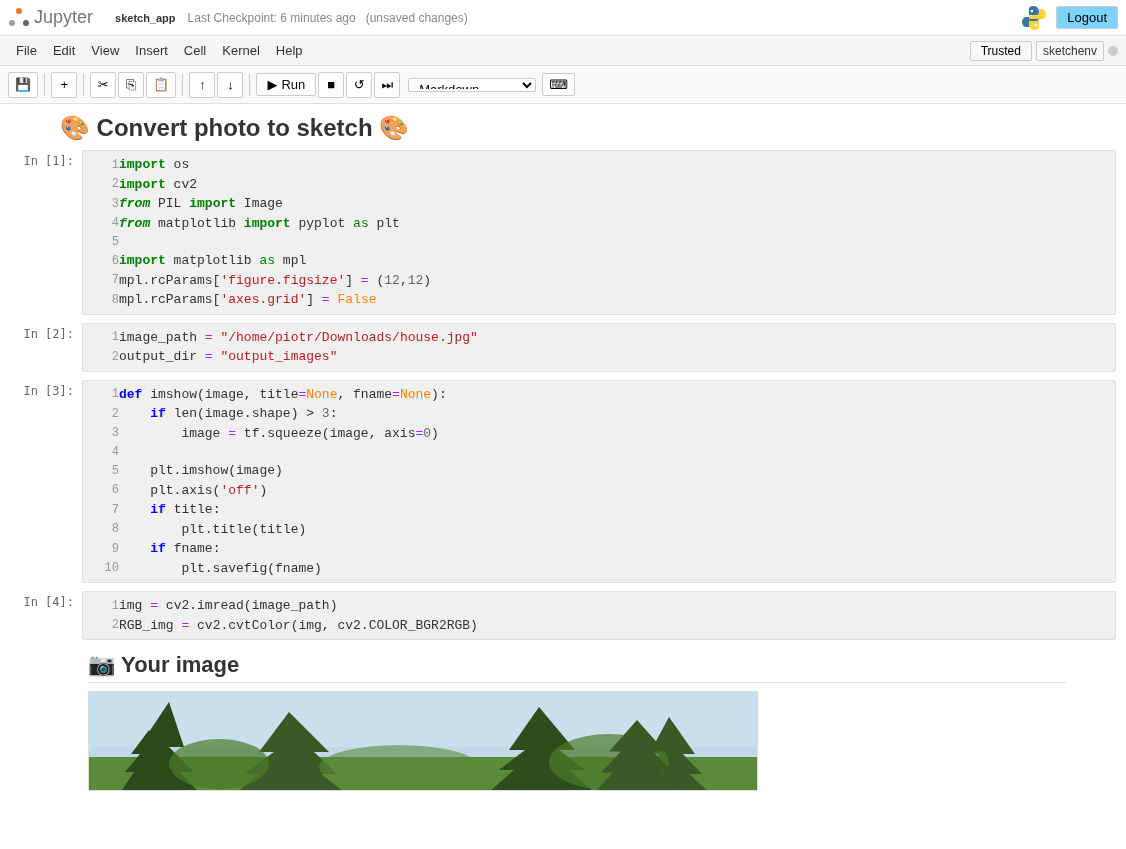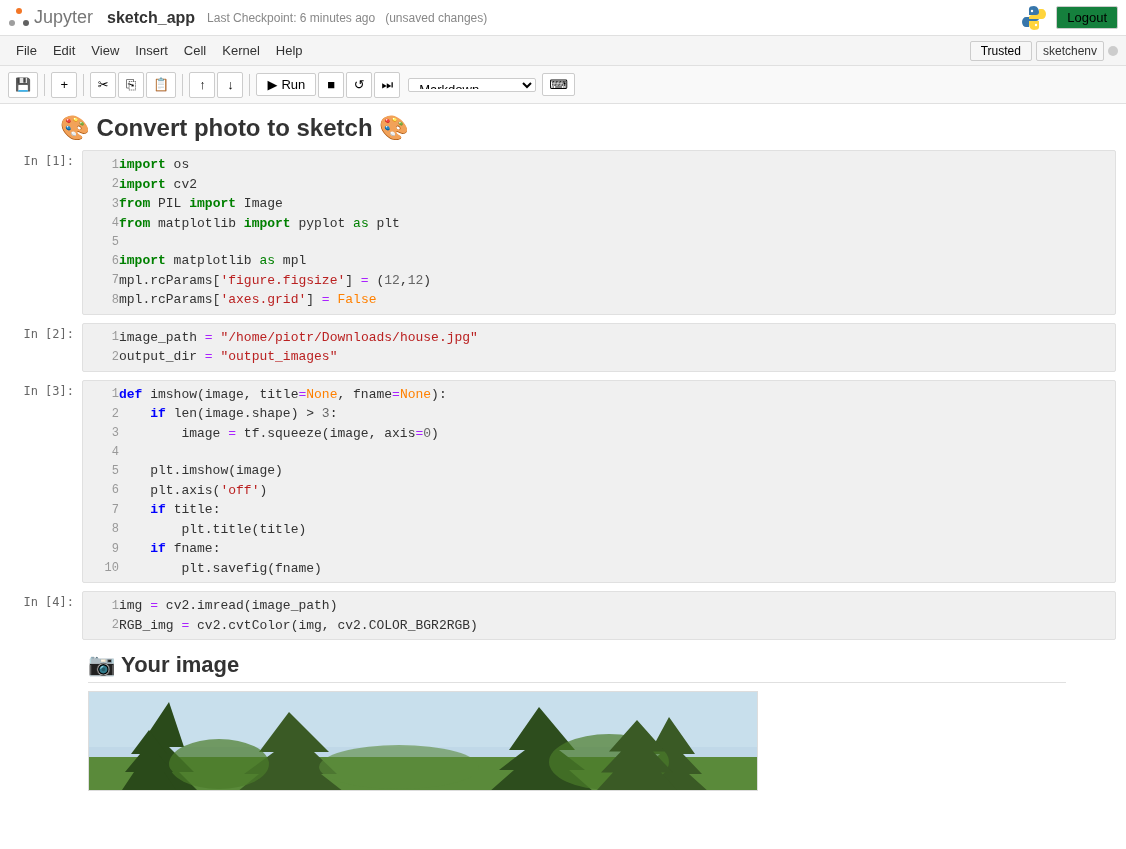--- a/index.html
+++ b/index.html
@@ -13,21 +13,21 @@
       border-bottom: 1px solid #e0e0e0;
       padding: 4px 8px;
       height: 36px;
     }
     #titlebar .jupyter-logo {
       display: flex; align-items: center; gap: 4px; margin-right: 10px;
     }
     #titlebar .jupyter-logo svg { width: 22px; height: 22px; }
     #titlebar .logout-area { margin-left: auto; display: flex; align-items: center; gap: 8px; }
     #titlebar .logout-btn {
-      border: 1px solid #ccc; background: #15803d; padding: 3px 10px; font-size: 13px; cursor: pointer; border-radius: 2px;
+      border: 1px solid #ccc; background: #7dd3fc; padding: 3px 10px; font-size: 13px; cursor: pointer; border-radius: 2px;
     }
 
     
     #menubar {
       display: flex;
       align-items: center;
       background: #f5f5f5;
       border-bottom: 1px solid #e0e0e0;
       padding: 2px 8px;
       height: 30px;
@@ -125,21 +125,21 @@
       color: #999;
       text-align: right;
       padding-right: 12px;
       user-select: none;
       font-size: 12px;
     }
     .code-line { color: #333; }
 
     
     .kw-import { color: #008000; font-weight: bold; }
-    .kw-from { color: #008000; font-weight: bold; }
+    .kw-from { color: #008000; font-weight: bold; font-style: italic; }
     .kw-def { color: #0000ff; font-weight: bold; }
     .kw-if { color: #0000ff; font-weight: bold; }
     .kw-as { color: #008000; }
     .kw-none { color: #ff8000; }
     .kw-false { color: #ff8000; }
     .str { color: #ba2121; }
     .num { color: #666; }
     .eq { color: #AA22FF; }
 
     
@@ -192,21 +192,21 @@
 <div id="titlebar">
   <div class="jupyter-logo">
 
     <svg viewBox="0 0 22 22" xmlns="http://www.w3.org/2000/svg">
       <circle cx="11" cy="4" r="3" fill="#F37626"></circle>
       <circle cx="4" cy="16" r="3" fill="#9E9E9E"></circle>
       <circle cx="18" cy="16" r="3" fill="#616161"></circle>
     </svg>
     <span style="font-size:18px; color:#777; font-weight:normal;">Jupyter</span>
   </div>
-  <span style="font-size:16px; font-weight:bold; margin-left:4px;">sketch_app</span>
+  <span style="font-size:11px; font-weight:bold; margin-left:12px;">sketch_app</span>
   <span style="font-size:12px; color:#888; margin-left:12px;">
     <span>Last Checkpoint: 6 minutes ago</span>
     &nbsp;
     <span>(unsaved changes)</span>
   </span>
   <div class="logout-area" style="margin-left:auto; display:flex; align-items:center; gap:8px;">
 
     <svg width="28" height="28" viewBox="0 0 28 28">
       <path d="M14 2 C8 2 9 5 9 8 L9 11 L19 11 L19 13 L6 13 C4 13 2 15 2 18 C2 21 4 23 6 23 L9 23 L9 20 C9 18 10 17 12 17 L16 17 C18 17 19 16 19 14 L19 8 C19 5 17 2 14 2Z" fill="#3776AB"></path>
       <path d="M14 26 C20 26 19 23 19 20 L19 17 L9 17 L9 15 L22 15 C24 15 26 13 26 10 C26 7 24 5 22 5 L19 5 L19 8 C19 10 18 11 16 11 L12 11 C10 11 9 12 9 14 L9 20 C9 23 11 26 14 26Z" fill="#FFD43B"></path>

